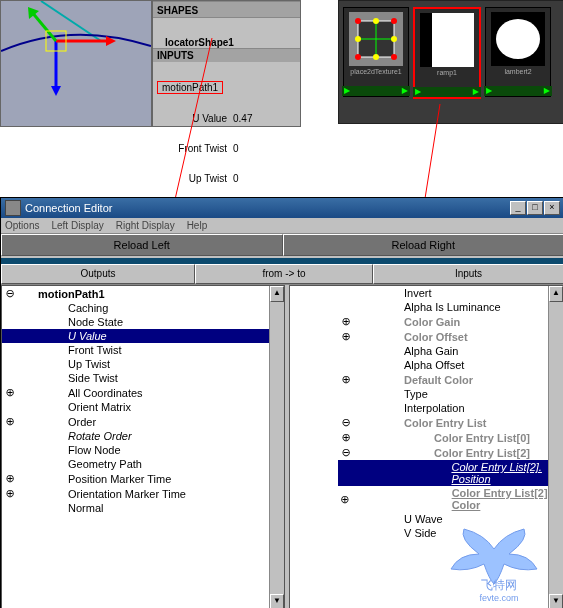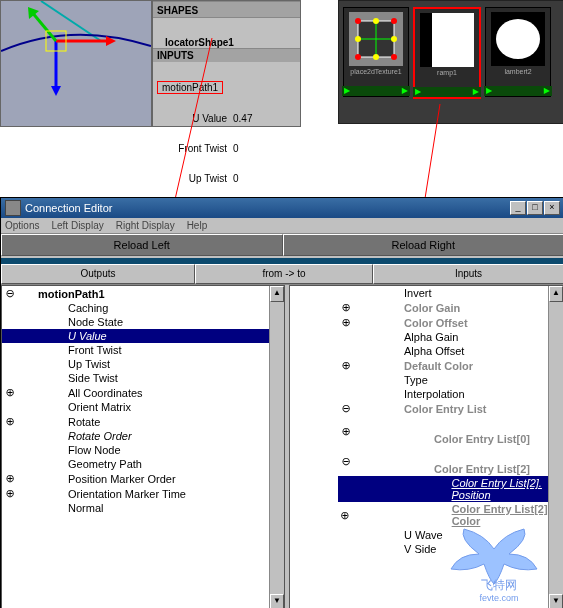--- a/index.html
+++ b/index.html
@@ -298,21 +298,20 @@
 .item-text.italic {
   font-style: italic;
 }
 
 .item-text.bold {
   font-weight: bold;
 }
 
 .item-text.indent2 {
   padding-left: 80px;
-  margin-top: 16px;
 }
 
 .item-text.indent3 {
   padding-left: 100px;
   text-decoration: underline;
 }
 
 .item-text.gray {
   color: #888;
 }
@@ -488,56 +487,60 @@
         <div class="list-item">
           <span class="plusminus">⊕</span>
           <span class="item-text">All Coordinates</span>
         </div>
         <div class="list-item">
           <span class="plusminus"></span>
           <span class="item-text">Orient Matrix</span>
         </div>
         <div class="list-item">
           <span class="plusminus">⊕</span>
-          <span class="item-text">Rotate</span>
+          <span class="item-text">Order</span>
         </div>
         <div class="list-item">
           <span class="plusminus"></span>
           <span class="item-text italic">Rotate Order</span>
         </div>
         <div class="list-item">
           <span class="plusminus"></span>
           <span class="item-text">Flow Node</span>
         </div>
         <div class="list-item">
           <span class="plusminus"></span>
           <span class="item-text">Geometry Path</span>
         </div>
         <div class="list-item">
           <span class="plusminus">⊕</span>
-          <span class="item-text">Position Marker Order</span>
+          <span class="item-text">Position Marker Time</span>
         </div>
         <div class="list-item">
           <span class="plusminus">⊕</span>
           <span class="item-text">Orientation Marker Time</span>
         </div>
         <div class="list-item">
           <span class="plusminus"></span>
           <span class="item-text">Normal</span>
         </div>
         <div class="scrollbar-v">
         <div class="scroll-btn">▲</div>
         <div class="scroll-btn down">▼</div>
       </div>
     </div>
     <div style="width:4px;background:#c0c0c0;"></div>
     <div class="list-panel right-list" id="right-list">
       <div class="list-item">
           <span class="plusminus"></span>
           <span class="item-text">Invert</span>
+        </div>
+        <div class="list-item">
+          <span class="plusminus"></span>
+          <span class="item-text">Alpha Is Luminance</span>
         </div>
         <div class="list-item">
           <span class="plusminus">⊕</span>
           <span class="item-text bold gray">Color Gain</span>
         </div>
         <div class="list-item">
           <span class="plusminus">⊕</span>
           <span class="item-text bold gray">Color Offset</span>
         </div>
         <div class="list-item">

